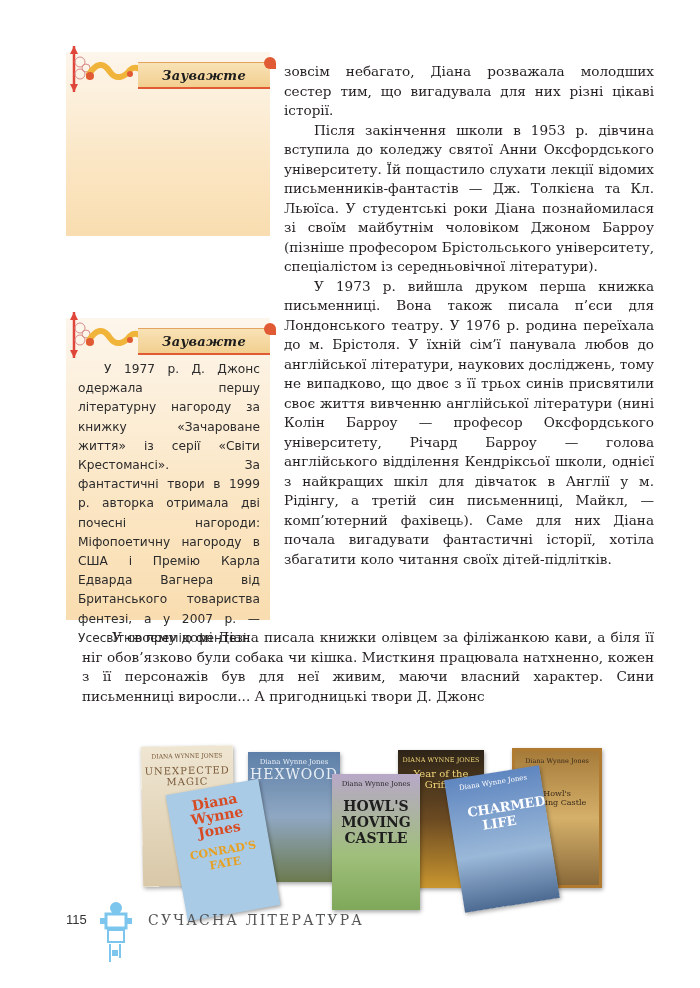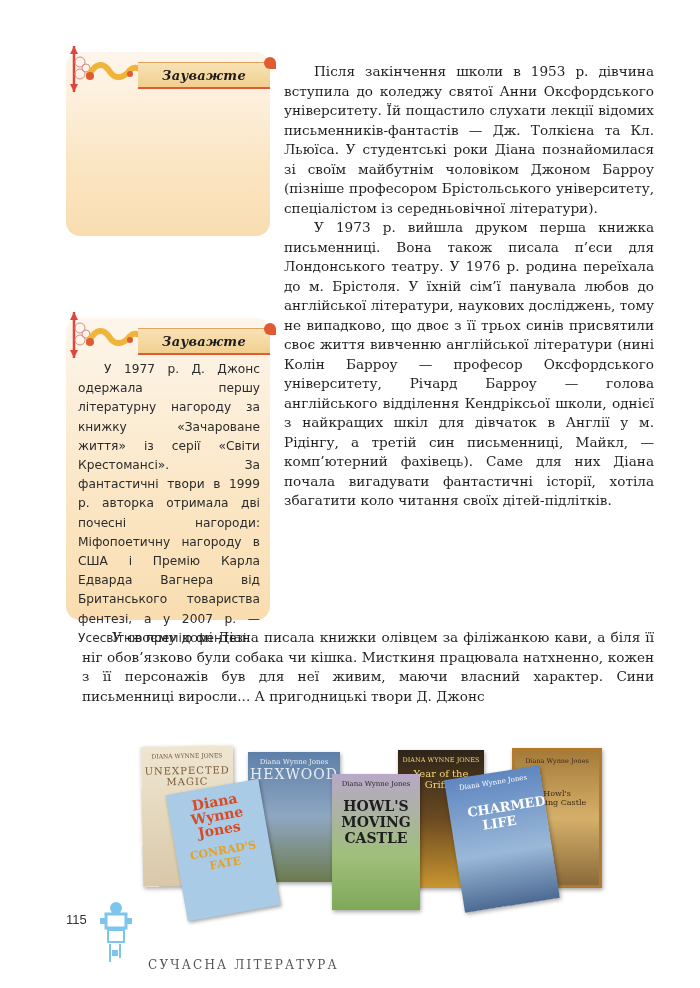--- a/index.html
+++ b/index.html
@@ -2,21 +2,20 @@
 <html><head>
 <meta charset="utf-8">
 <style>
   html, body { margin: 0; padding: 0; background: #ffffff; }
   body { width: 700px; height: 988px; position: relative; overflow: hidden;
          font-family: "DejaVu Serif", serif; color: #231f20; }
 
   .note-box {
     position: absolute; left: 66px; width: 204px;
     background: linear-gradient(to bottom, #fdf6ec 0%, #fbe6c4 60%, #f9ddb0 100%);
-    border-radius: 14px;
   }
   #note1 { top: 52px; height: 184px; }
   #note2 { top: 318px; height: 302px; }
 
   .note-header { position: relative; height: 36px; }
   .ornament { position: absolute; left: 0; top: -6px; width: 30px; height: 46px; }
   .ribbon { position: absolute; left: 20px; top: 8px; width: 60px; height: 22px; }
   .banner {
     position: absolute; left: 72px; top: 10px; width: 132px; height: 24px;
     background: linear-gradient(to bottom, #f8e2b6, #f2cf8f);
@@ -55,21 +54,21 @@
   .books { position: absolute; left: 136px; top: 742px; width: 470px; height: 170px; }
   .book { position: absolute; box-shadow: 1px 2px 4px rgba(0,0,0,0.35);
           overflow: hidden; display: flex; flex-direction: column; align-items: center; }
   .book span { display: block; text-align: center; font-family: "DejaVu Serif", serif; }
 
   .footer { position: absolute; top: 900px; left: 66px; height: 70px; width: 400px; }
   .page-number { position: absolute; left: 0; top: 12px; font-family: "Liberation Sans", sans-serif;
                  font-size: 13px; color: #333; }
   .footer-logo { position: absolute; left: 30px; top: 0; width: 40px; height: 66px; }
   .section-title { position: absolute; left: 82px; top: 12px; font-family: "DejaVu Serif", serif;
-                   font-size: 12px; letter-spacing: 2.2px; color: #555; margin-top: 46px; }
+                   font-size: 14px; letter-spacing: 2.2px; color: #555; }
 </style>
 </head>
 <body>
 
 <div class="note-box" id="note1">
   <div class="note-header">
     <svg class="ornament" viewBox="0 0 30 46">
       <line x1="8" y1="0" x2="8" y2="46" stroke="#e0453a" stroke-width="2.5"></line>
       <polygon points="8,0 4,8 12,8" fill="#e0453a"></polygon>
       <polygon points="8,46 4,38 12,38" fill="#e0453a"></polygon>
@@ -106,20 +105,21 @@
     </svg>
     <div class="banner">
       <span class="banner-label">Зауважте</span>
       <span class="banner-curl"></span>
     </div>
   </div>
   <div class="note-text">У 1977 р. Д. Джонс одержала першу літературну нагороду за книжку «Зачароване життя» із серії «Світи Крестомансі». За фантастичні твори в 1999 р. авторка отримала дві почесні нагороди: Міфопоетичну нагороду в США і Премію Карла Едварда Вагнера від Британського товариства фентезі, а у 2007 р. — Усесвітню премію фентезі.</div>
 </div>
 
 <div class="main-col" id="col1">
+  <p class="cont">зовсім небагато, Діана розважала молодших сестер тим, що вигадувала для них різні цікаві історії.</p>
   <p>Після закінчення школи в 1953 р. дівчина вступила до коледжу святої Анни Оксфордського університету. Їй пощастило слухати лекції відомих письменників-фантастів — Дж. Толкієна та Кл. Льюїса. У студентські роки Діана познайомилася зі своїм майбутнім чоловіком Джоном Барроу (пізніше професором Брістольського університету, спеціалістом із середньовічної літератури).</p>
   <p>У 1973 р. вийшла друком перша книжка письменниці. Вона також писала п’єси для Лондонського театру. У 1976 р. родина переїхала до м. Брістоля. У їхній сім’ї панувала любов до англійської літератури, наукових досліджень, тому не випадково, що двоє з її трьох синів присвятили своє життя вивченню англійської літератури (нині Колін Барроу — професор Оксфордського університету, Річард Барроу — голова англійського відділення Кендріксьої школи, однієї з найкращих шкіл для дівчаток в Англії у м. Рідінгу, а третій син письменниці, Майкл, — комп’ютерний фахівець). Саме для них Діана почала вигадувати фантастичні історії, хотіла збагатити коло читання своїх дітей-підлітків.</p>
 </div>
 
 <div class="full-width">
   <p>У своєму домі Діана писала книжки олівцем за філіжанкою кави, а біля її ніг обов’язково були собака чи кішка. Мисткиня працювала натхненно, кожен з її персонажів був для неї живим, маючи власний характер. Сини письменниці виросли... А пригодницькі твори Д. Джонс</p>
 </div>
 
 <div class="books">
   <div class="book" style="left:6px; top:4px; width:92px; height:140px; background:linear-gradient(#efe6d2,#d9c8a8); transform:rotate(-1deg); color:#7a5a3a;">

